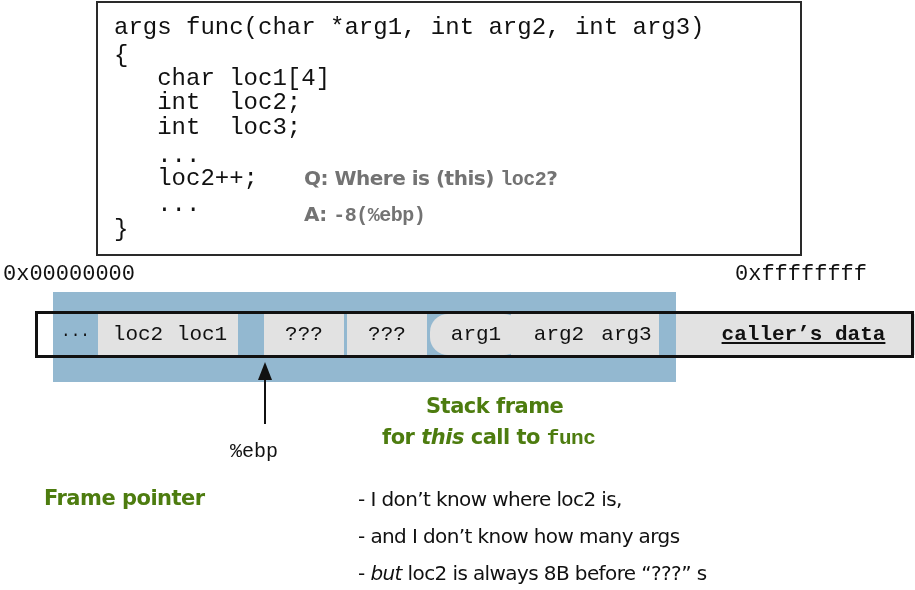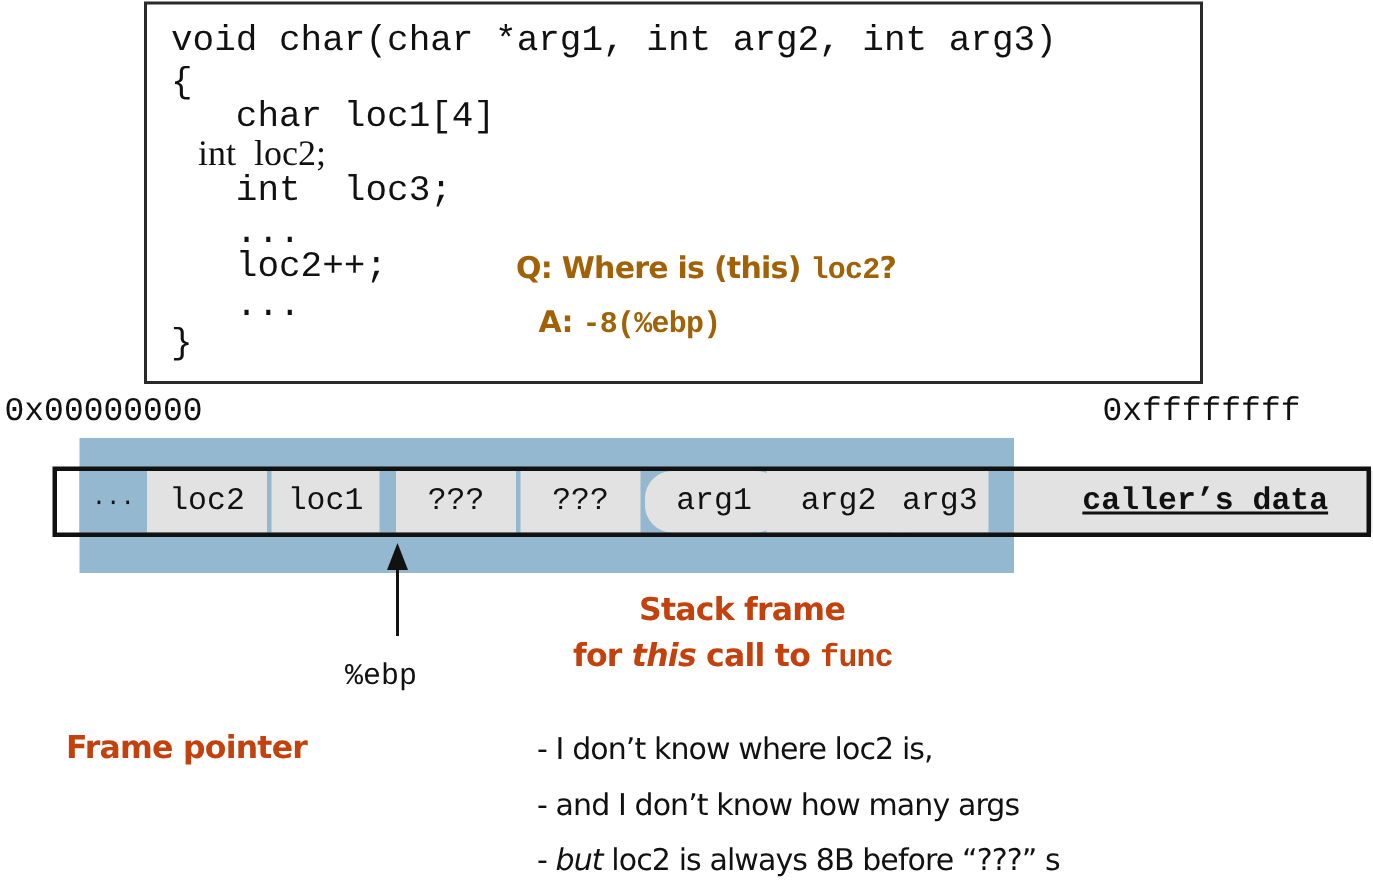--- a/index.html
+++ b/index.html
@@ -1,58 +1,58 @@
 <!DOCTYPE html>
 <html><head>
 <meta charset="utf-8">
 <style>
   html, body { margin:0; padding:0; background:#ffffff; }
   body { width:915px; height:590px; position:relative; overflow:hidden; font-family:"DejaVu Sans", sans-serif; }
   .code-box { position:absolute; left:96px; top:1px; width:706px; height:255px; border:2px solid #2a2a2a; box-sizing:border-box; background:#fff; }
   .code-line { position:absolute; font-family:"Liberation Mono", monospace; font-size:24px; color:#111; white-space:pre; line-height:24px; }
-  .qa { position:absolute; font-family:"DejaVu Sans", sans-serif; font-weight:bold; color:#a16207; font-size:20px; white-space:pre; letter-spacing:-0.5px;margin-left:40px; }
+  .qa { position:absolute; font-family:"DejaVu Sans", sans-serif; font-weight:bold; color:#737373; font-size:20px; white-space:pre; letter-spacing:-0.5px; }
   .qa .mono { font-family:"Liberation Mono", monospace; font-weight:bold; font-size:20px; }
   .addr { position:absolute; font-family:"Liberation Mono", monospace; font-size:22px; color:#111; white-space:pre; }
   .frame-bg { position:absolute; left:53px; top:292px; width:623px; height:90px; background:#93b8d0; }
   .mem-box { position:absolute; left:35px; top:311px; width:879px; height:47px; border:3px solid #111; box-sizing:border-box; }
   .cell { position:absolute; top:314px; height:41px; background:#e2e2e2; font-family:"Liberation Mono", monospace; font-size:21px; color:#111; display:flex; align-items:center; justify-content:center; white-space:pre; }
   .cell.dots { background:#93b8d0; font-size:16px; }
   .cell.caller { font-weight:bold; font-size:21px; }
   .arrow-line { position:absolute; left:264px; top:378px; width:2px; height:46px; background:#111; }
   .arrow-head { position:absolute; left:258px; top:362px; width:0; height:0; border-left:7px solid transparent; border-right:7px solid transparent; border-bottom:18px solid #111; }
   .ebp { position:absolute; left:230px; top:440px; font-family:"Liberation Mono", monospace; font-size:20px; color:#111; }
-  .blue-label { position:absolute; color:#c2410c; font-weight:bold; font-size:21px; font-family:"DejaVu Sans", sans-serif; white-space:pre; letter-spacing:-0.5px; }
+  .blue-label { position:absolute; color:#4d7c0f; font-weight:bold; font-size:21px; font-family:"DejaVu Sans", sans-serif; white-space:pre; letter-spacing:-0.5px; }
   .blue-label .mono { font-family:"Liberation Mono", monospace; font-weight:bold; }
   .note { position:absolute; left:358px; font-family:"DejaVu Sans", sans-serif; font-size:20px; color:#111; white-space:pre; letter-spacing:-0.6px; }
 </style>
 </head>
 <body>
 
 <div class="code-box"></div>
-<div class="code-line" style="left:114px; top:16px;">void char(char *arg1, int arg2, int arg3)</div>
+<div class="code-line" style="left:114px; top:16px;">args func(char *arg1, int arg2, int arg3)</div>
 <div class="code-line" style="left:114px; top:44px;">{</div>
 <div class="code-line" style="left:114px; top:67px;">   char loc1[4]</div>
-<div class="code-line" style="left:114px; top:91px;font-family:Liberation Serif, serif;">   int  loc2;</div>
+<div class="code-line" style="left:114px; top:91px;">   int  loc2;</div>
 <div class="code-line" style="left:114px; top:116px;">   int  loc3;</div>
 <div class="code-line" style="left:114px; top:144px;">   ...</div>
 <div class="code-line" style="left:114px; top:167px;">   loc2++;</div>
 <div class="code-line" style="left:114px; top:193px;">   ...</div>
 <div class="code-line" style="left:114px; top:218px;">}</div>
 
 <div class="qa" style="left:304px; top:166px;"><span>Q: Where is (this) </span><span class="mono">loc2</span><span>?</span></div>
-<div class="qa" style="left:319px; top:202px;"><span>A: </span><span class="mono">-8(%ebp)</span></div>
+<div class="qa" style="left:304px; top:202px;"><span>A: </span><span class="mono">-8(%ebp)</span></div>
 
 <div class="addr" style="left:3px; top:262px;">0x00000000</div>
 <div class="addr" style="left:735px; top:262px;">0xffffffff</div>
 
 <div class="frame-bg"></div>
 
 <div class="cell dots" style="left:53px; width:45px;">···</div>
 <div class="cell" style="left:98px; width:80px;">loc2</div>
-<div class="cell" style="left:181px; width:72px;">loc1</div>
+<div class="cell" style="left:166px; width:72px;">loc1</div>
 <div class="cell" style="left:264px; width:80px;">???</div>
 <div class="cell" style="left:347px; width:80px;">???</div>
 <div class="cell" style="left:430px; width:92px;border-radius:18px;">arg1</div>
 <div class="cell" style="left:511px; width:96px;">arg2</div>
 <div class="cell" style="left:594px; width:65px;">arg3</div>
 <div class="cell caller" style="left:676px; width:255px;text-decoration:underline;">caller’s data</div>
 
 <div class="mem-box"></div>
 
 <div class="arrow-head"></div>

